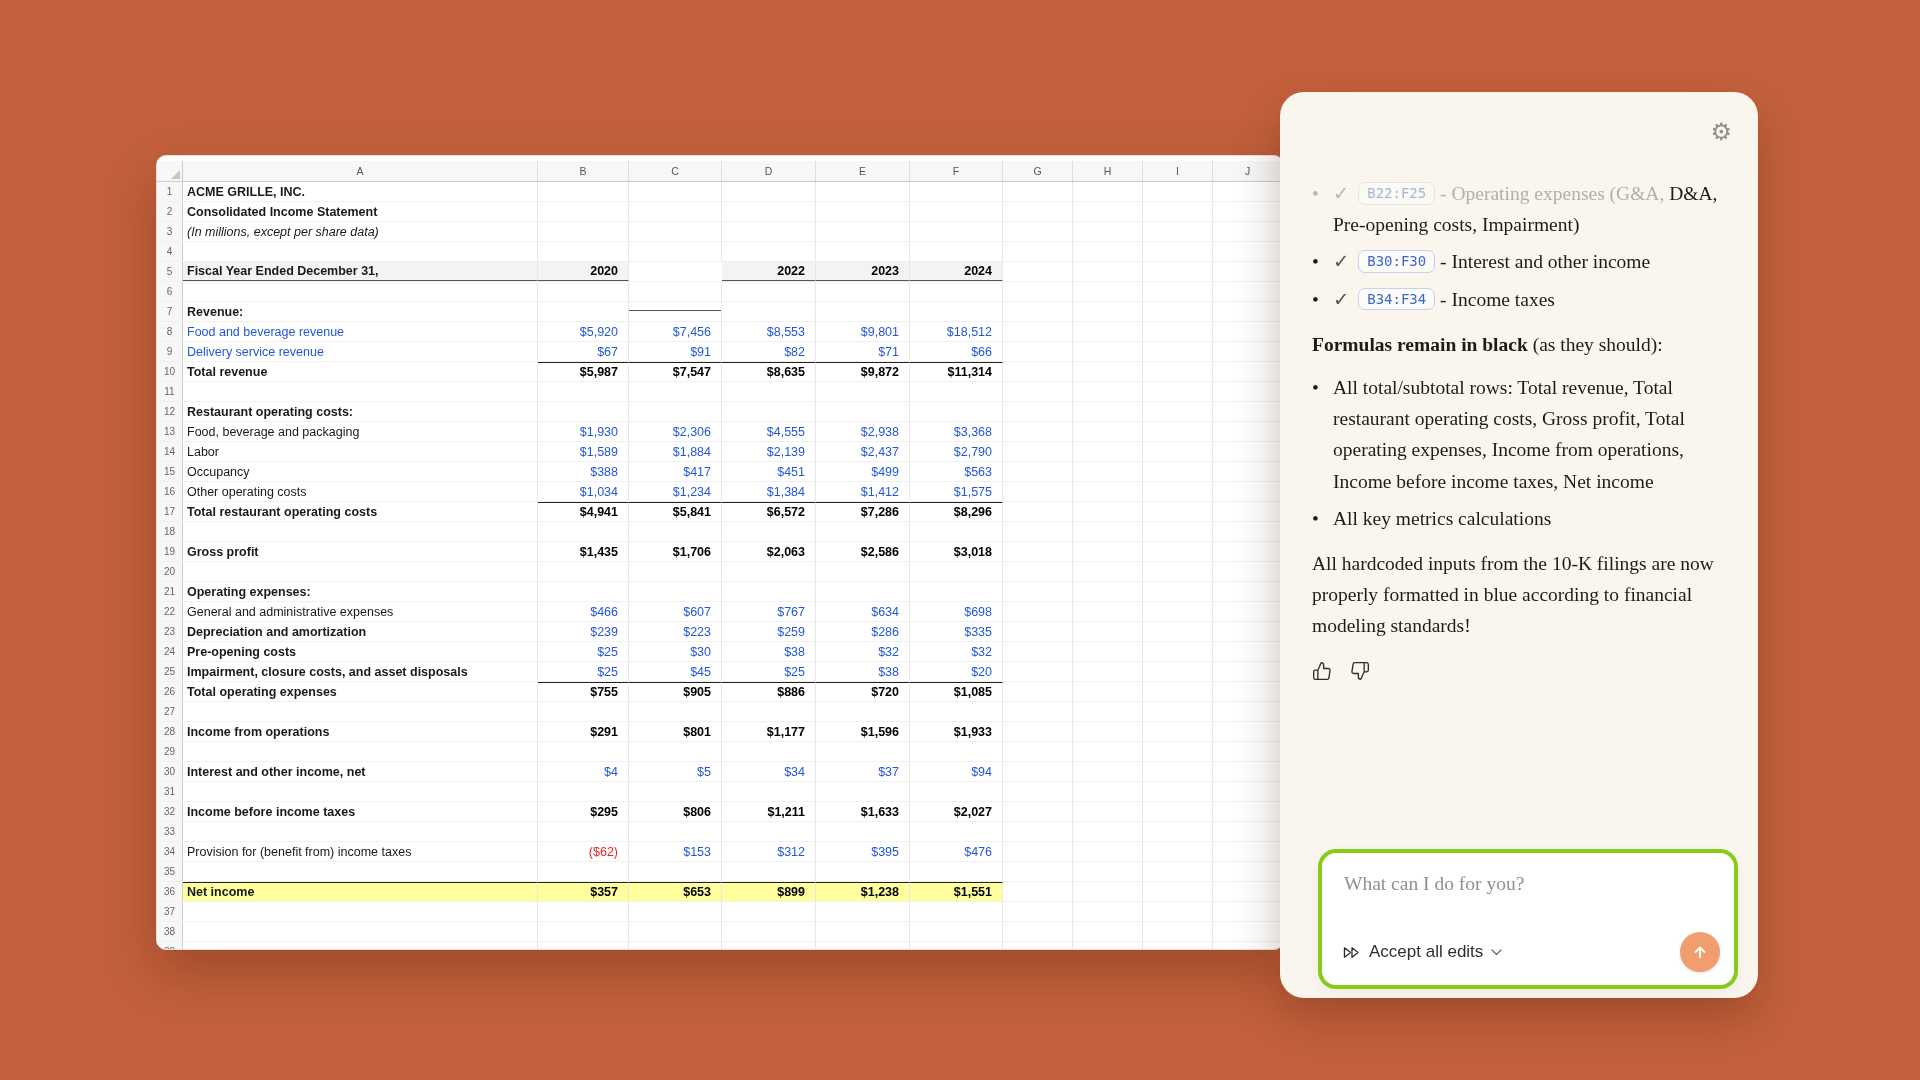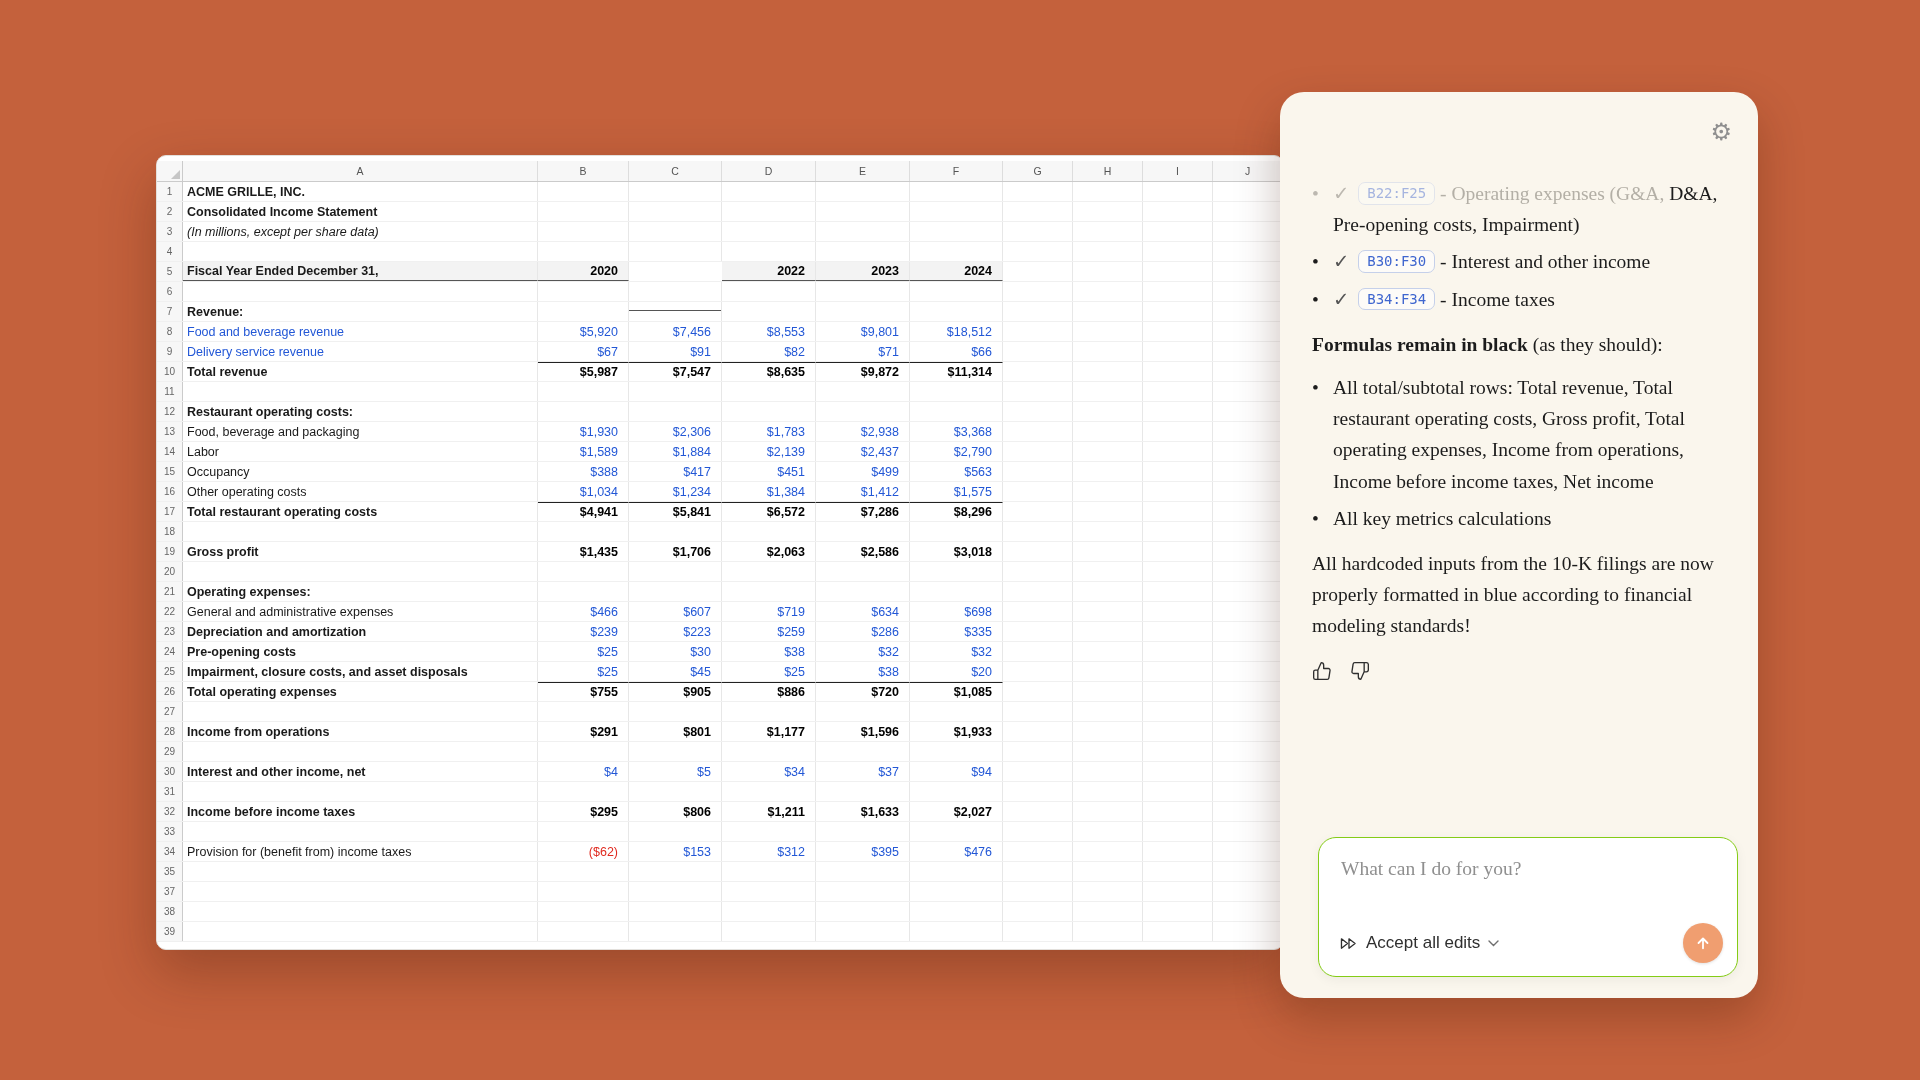--- a/index.html
+++ b/index.html
@@ -62,22 +62,22 @@
   .dark { color:#1c1c1c; }
   .para { margin:14px 0 12px; }
   .fhead-bold { font-weight:700; }
   .fbullets { margin-bottom:4px; }
   .closing { margin-top:14px; }
   .feedback { display:flex; gap:18px; margin-top:18px; }
   .fb-btn { cursor:pointer; color:#2f2f2f; }
 
   
   .composer {
-    position:absolute; left:38px; bottom:21px; width:420px; height:140px;
-    background:#fff; border-radius:18px; border:1px solid #84cc16;
+    position:absolute; left:38px; bottom:9px; width:420px; height:140px;
+    background:#fff; border-radius:18px; border:4px solid #84cc16;
     box-shadow:0 3px 12px rgba(0,0,0,.05);
   }
   .placeholder {
     position:absolute; left:22px; top:20px; color:#8f8f8f;
     font-family:"Liberation Serif",serif; font-size:19.5px;
   }
   .composer-bar {
     position:absolute; left:20px; right:14px; bottom:12px; height:42px;
     display:flex; align-items:center; justify-content:space-between;
   }
@@ -264,21 +264,21 @@
             <div class="cell" style="width: 70px;"></div>
             <div class="cell" style="width: 70px;"></div>
             <div class="cell" style="width: 70px;"></div>
             <div class="cell" style="width: 70px;"></div>
           </div>
           <div class="row">
             <div class="rn">13</div>
             <div class="cell a" style="width: 355px;">Food, beverage and packaging</div>
             <div class="cell val v-blue" style="width: 91px;">$1,930</div>
             <div class="cell val v-blue" style="width: 93px;">$2,306</div>
-            <div class="cell val v-blue" style="width: 94px;">$1,783</div>
+            <div class="cell val v-blue" style="width: 94px;">$4,555</div>
             <div class="cell val v-blue" style="width: 94px;">$2,938</div>
             <div class="cell val v-blue" style="width: 93px;">$3,368</div>
             <div class="cell" style="width: 70px;"></div>
             <div class="cell" style="width: 70px;"></div>
             <div class="cell" style="width: 70px;"></div>
             <div class="cell" style="width: 70px;"></div>
           </div>
           <div class="row">
             <div class="rn">14</div>
             <div class="cell a" style="width: 355px;">Labor</div>
@@ -381,21 +381,21 @@
             <div class="cell" style="width: 70px;"></div>
             <div class="cell" style="width: 70px;"></div>
             <div class="cell" style="width: 70px;"></div>
             <div class="cell" style="width: 70px;"></div>
           </div>
           <div class="row">
             <div class="rn">22</div>
             <div class="cell a" style="width: 355px;">General and administrative expenses</div>
             <div class="cell val v-blue" style="width: 91px;">$466</div>
             <div class="cell val v-blue" style="width: 93px;">$607</div>
-            <div class="cell val v-blue" style="width: 94px;">$719</div>
+            <div class="cell val v-blue" style="width: 94px;">$767</div>
             <div class="cell val v-blue" style="width: 94px;">$634</div>
             <div class="cell val v-blue" style="width: 93px;">$698</div>
             <div class="cell" style="width: 70px;"></div>
             <div class="cell" style="width: 70px;"></div>
             <div class="cell" style="width: 70px;"></div>
             <div class="cell" style="width: 70px;"></div>
           </div>
           <div class="row">
             <div class="rn">23</div>
             <div class="cell a t-bold" style="width: 355px;">Depreciation and amortization</div>
@@ -553,20 +553,33 @@
             <div class="cell" style="width: 70px;"></div>
           </div>
           <div class="row">
             <div class="rn">35</div>
             <div class="cell a" style="width: 355px;"></div>
             <div class="cell" style="width: 91px;"></div>
             <div class="cell" style="width: 93px;"></div>
             <div class="cell" style="width: 94px;"></div>
             <div class="cell" style="width: 94px;"></div>
             <div class="cell" style="width: 93px;"></div>
+            <div class="cell" style="width: 70px;"></div>
+            <div class="cell" style="width: 70px;"></div>
+            <div class="cell" style="width: 70px;"></div>
+            <div class="cell" style="width: 70px;"></div>
+          </div>
+          <div class="row">
+            <div class="rn">36</div>
+            <div class="cell a t-bold bt hl" style="width: 355px;">Net income</div>
+            <div class="cell val v-bold bt hl" style="width: 91px;">$357</div>
+            <div class="cell val v-bold bt hl" style="width: 93px;">$653</div>
+            <div class="cell val v-bold bt hl" style="width: 94px;">$899</div>
+            <div class="cell val v-bold bt hl" style="width: 94px;">$1,238</div>
+            <div class="cell val v-bold bt hl" style="width: 93px;">$1,551</div>
             <div class="cell" style="width: 70px;"></div>
             <div class="cell" style="width: 70px;"></div>
             <div class="cell" style="width: 70px;"></div>
             <div class="cell" style="width: 70px;"></div>
           </div>
           <div class="row">
             <div class="rn">37</div>
             <div class="cell a" style="width: 355px;"></div>
             <div class="cell" style="width: 91px;"></div>
             <div class="cell" style="width: 93px;"></div>

